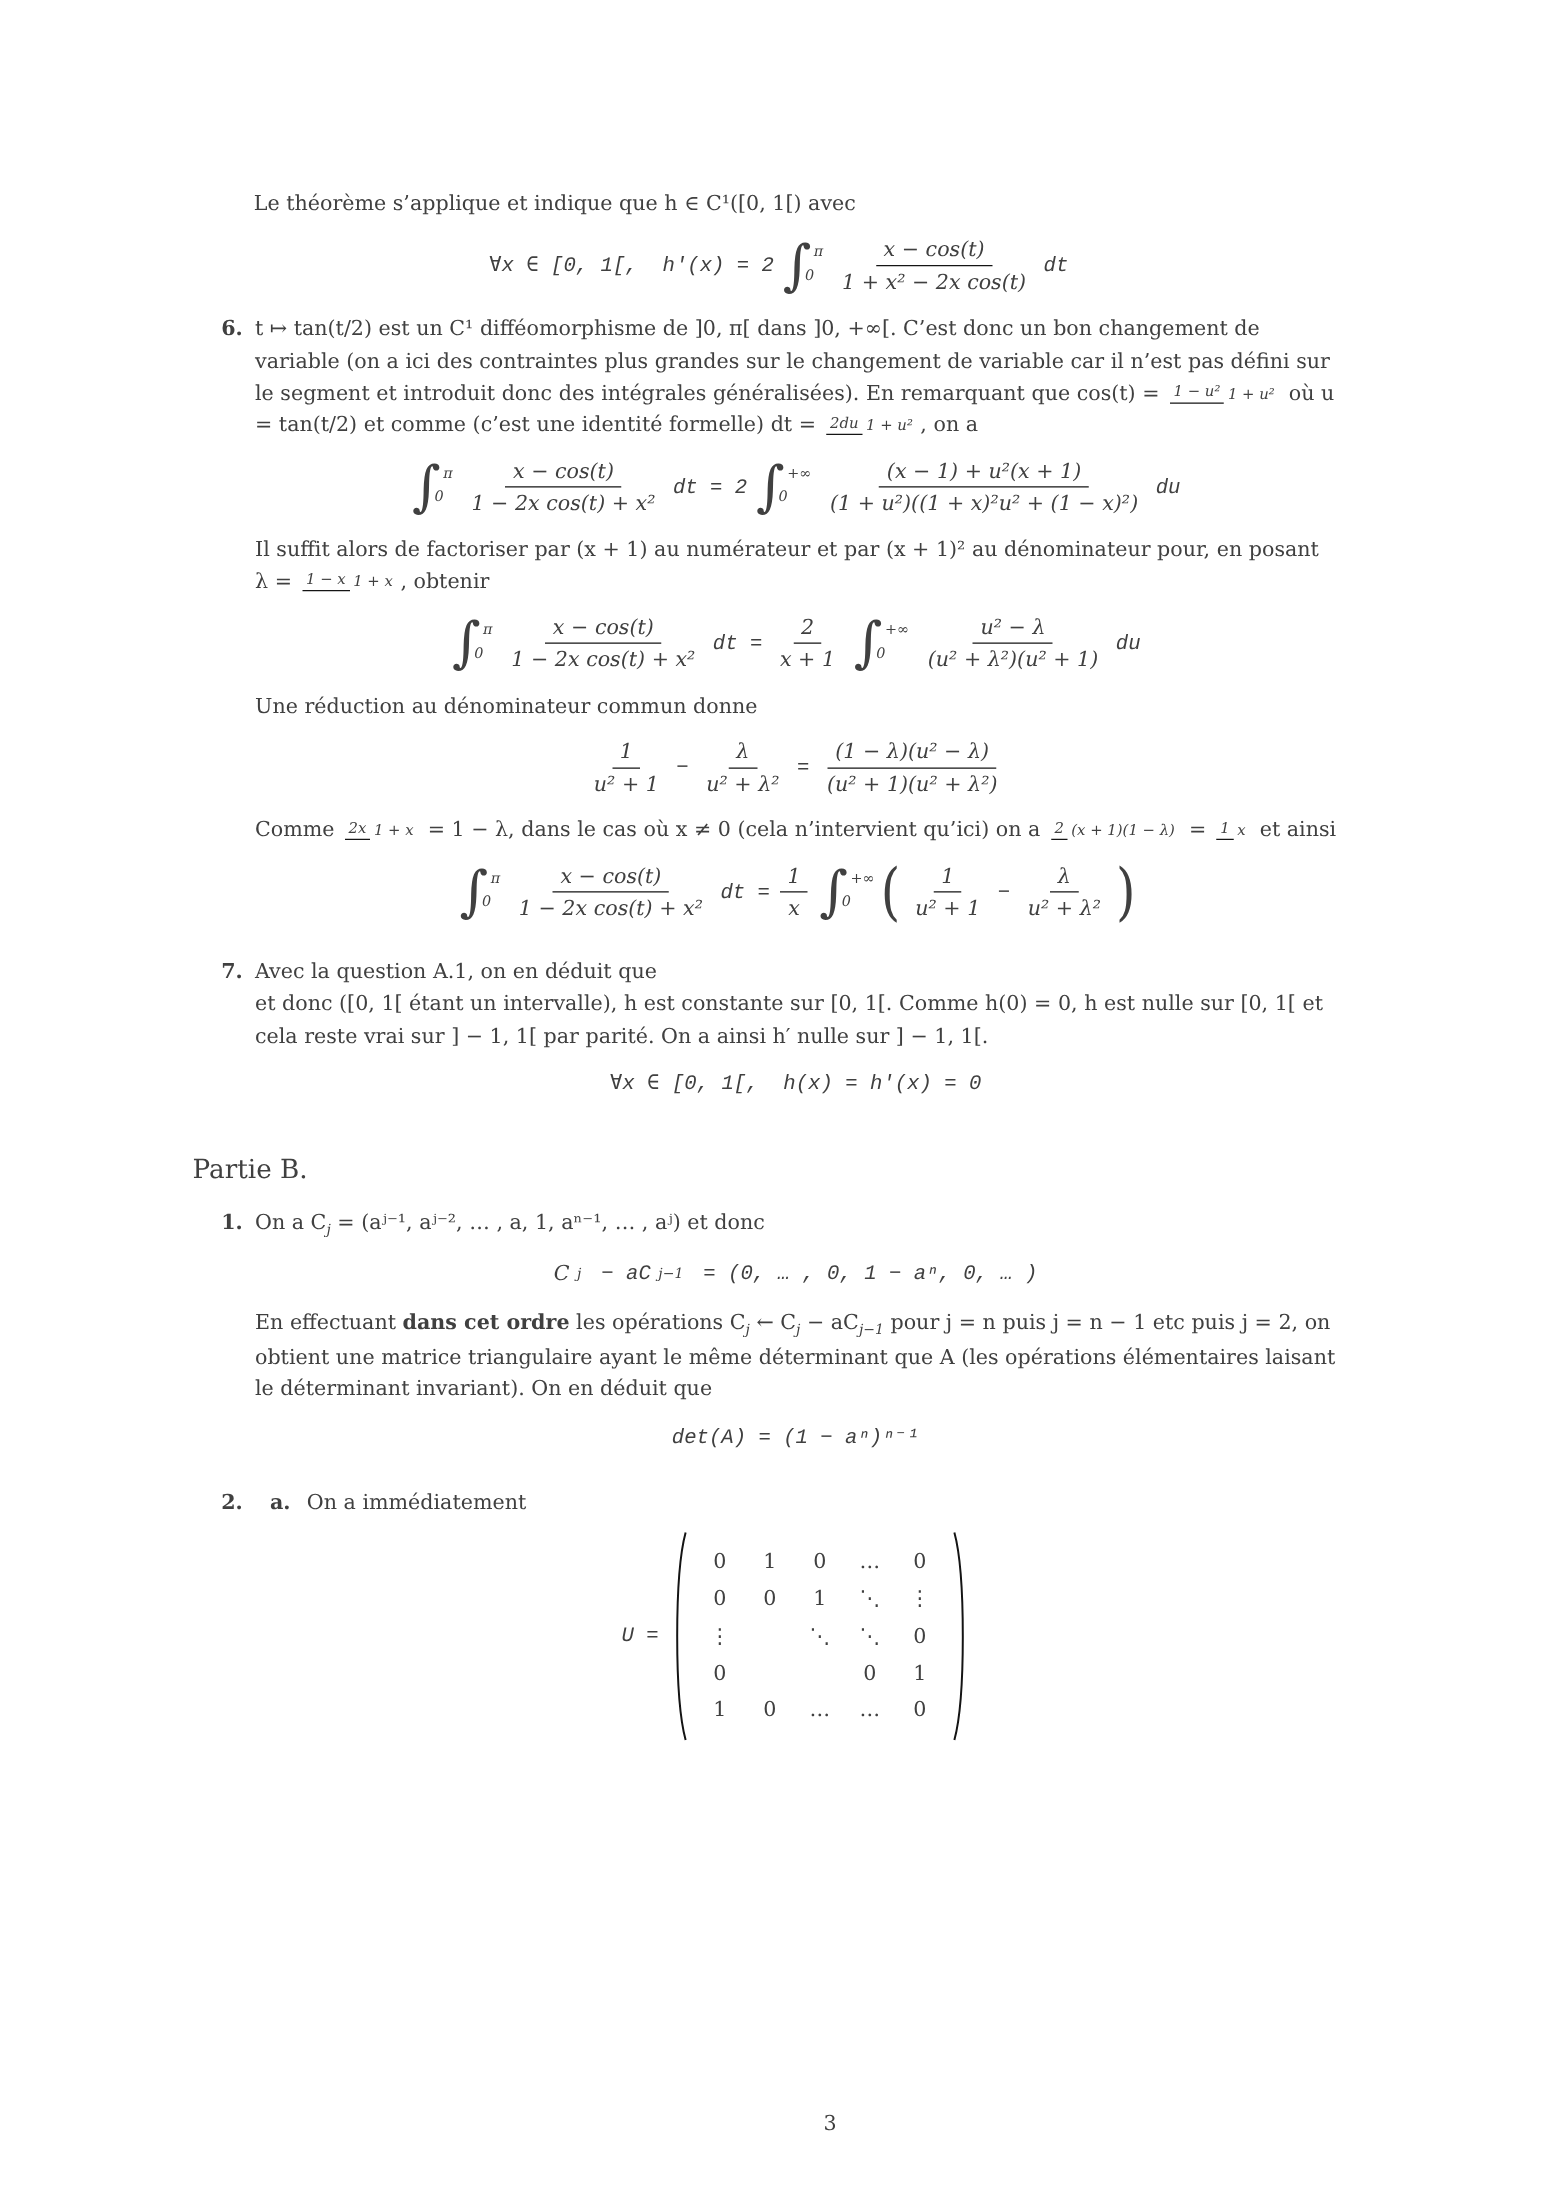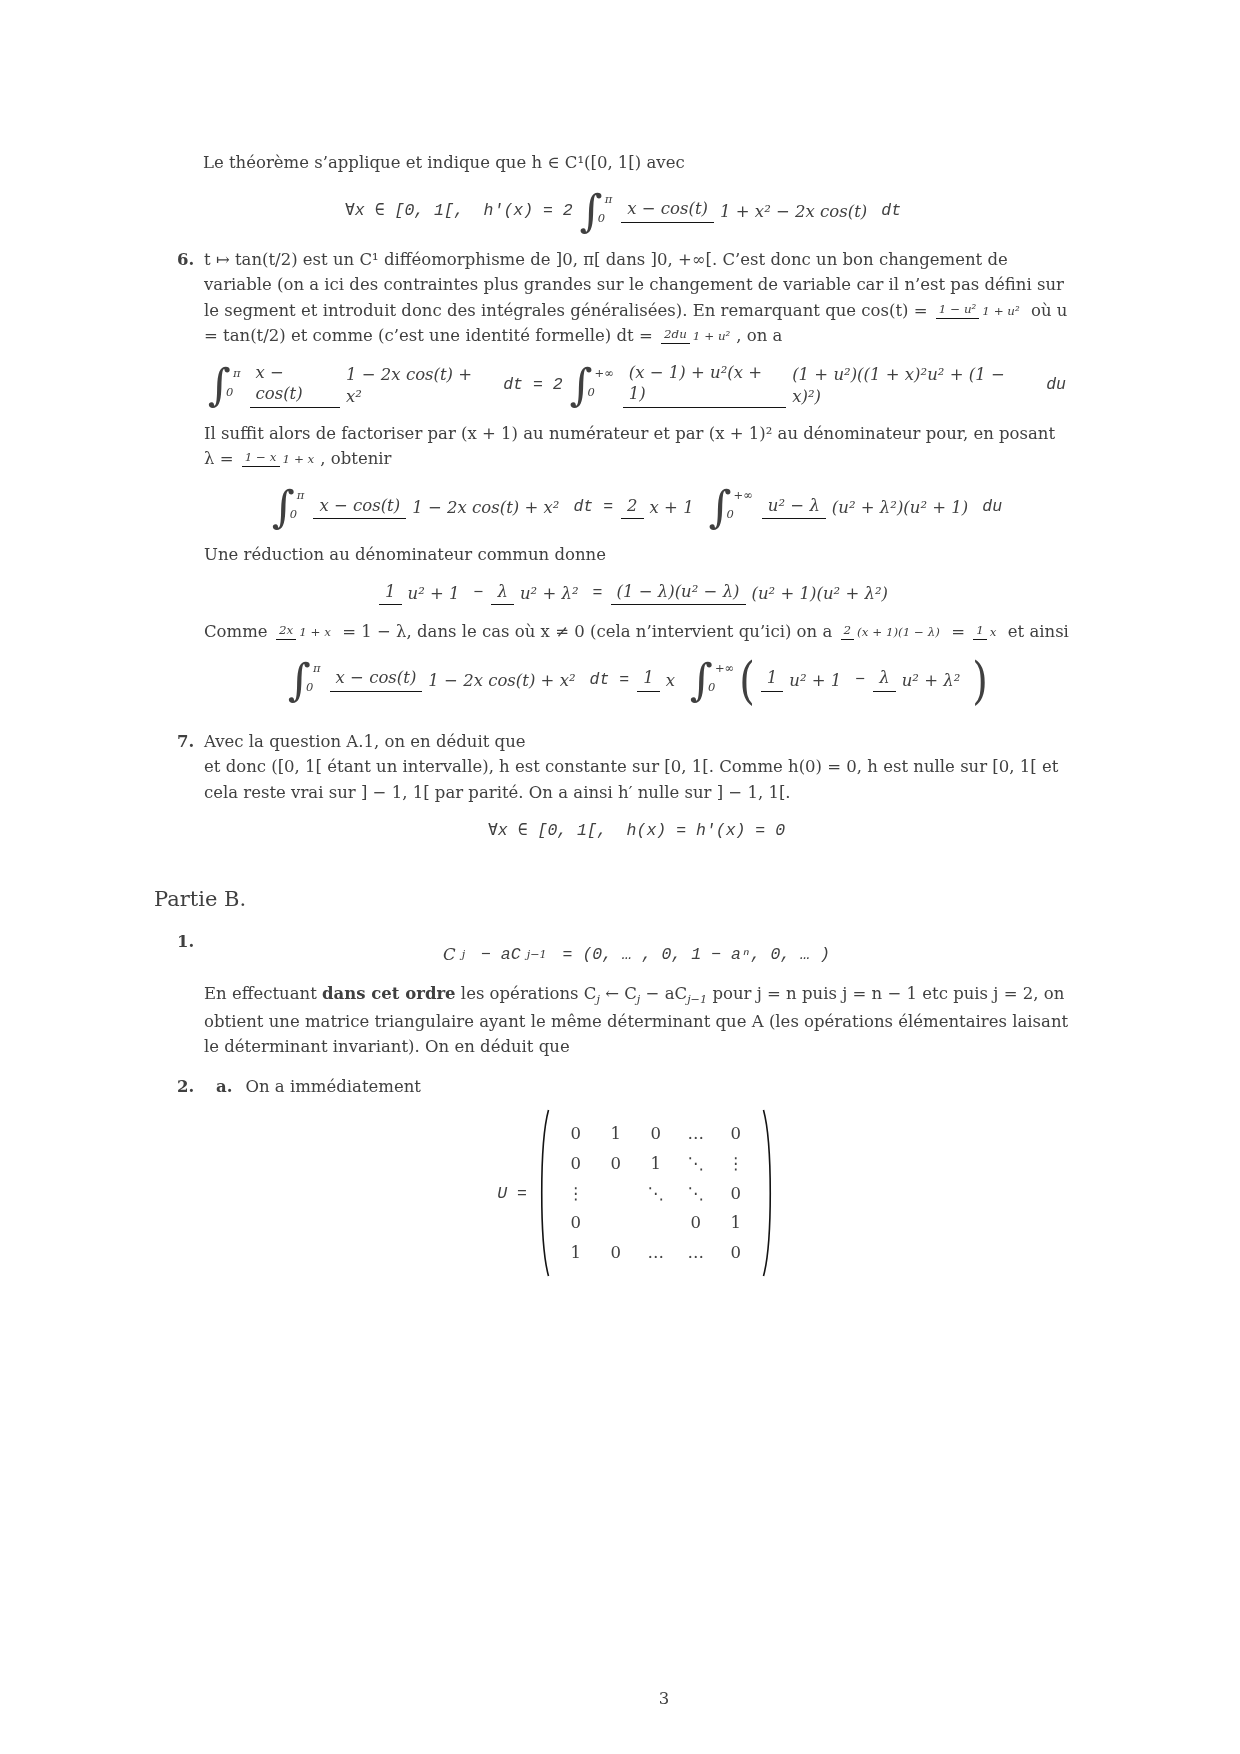--- a/index.html
+++ b/index.html
@@ -17,21 +17,21 @@
   .item { display: flex; align-items: flex-start; margin-top: 14px; }
   .item-no { font-weight: bold; flex: 0 0 27px; }
   .item-sub { font-weight: bold; margin: 0 13px 0 12px; }
   .item-body { flex: 1; min-width: 0; }
 
   .eq { display: flex; justify-content: center; align-items: center; margin: 13px 0; font-style: italic; }
   .eq > * { margin: 0 3px; }
   .mtext { white-space: pre; font-family: Liberation Mono, monospace; }
   .b { font-weight: bold; }
 
-  .dfrac { display: inline-flex; flex-direction: row; align-items: center; line-height: 1.3; margin: 0 5px; }
+  .dfrac { display: inline-flex; flex-direction: column; align-items: center; line-height: 1.3; margin: 0 5px; }
   .dfrac .num { padding: 0 6px 2px; border-bottom: 1px solid #141414; }
   .dfrac .den { padding: 2px 6px 0; }
 
   .ifrac { display: inline-flex; flex-direction: row; align-items: flex-end; vertical-align: middle;
            font-size: 0.72em; line-height: 1.25; margin: 0 3px; font-style: italic; position: relative; top: -1px; }
   .ifrac .num { padding: 0 3px 1px; border-bottom: 1px solid #141414; }
   .ifrac .den { padding: 1px 3px 0; }
 
   .int { display: inline-flex; margin: 0 4px; }
   .isym { font-size: 44px; line-height: 1; font-style: normal; }
@@ -232,28 +232,32 @@
             <span class="mtext">∀x ∈ [0, 1[,  h(x) = h′(x) = 0</span>
           </div>
       </div>
     </div>
 
     <h2 class="partie">Partie B.</h2>
 
     <div class="item">
       <span class="item-no">1.</span>
       <div class="item-body">
+        <p class="para"><span>On a C</span><span class="msub">j</span><span> = (aʲ⁻¹, aʲ⁻², … , a, 1, aⁿ⁻¹, … , aʲ) et donc</span></p>
         <div class="eq">
             <span>C</span>
             <span class="msub">j</span>
             <span class="mtext"> − aC</span>
             <span class="msub">j−1</span>
             <span class="mtext"> = (0, … , 0, 1 − aⁿ, 0, … )</span>
           </div>
         <p class="para"><span>En effectuant </span><span class="b">dans cet ordre</span><span> les opérations C</span><span class="msub">j</span><span> ← C</span><span class="msub">j</span><span> − aC</span><span class="msub">j−1</span><span> pour j = n puis j = n − 1 etc puis j = 2, on obtient une matrice triangulaire ayant le même déterminant que A (les opérations élémentaires laisant le déterminant invariant). On en déduit que</span></p>
+        <div class="eq">
+            <span class="mtext">det(A) = (1 − aⁿ)ⁿ⁻¹</span>
+          </div>
       </div>
     </div>
 
     <div class="item">
       <span class="item-no">2.</span>
       <div class="item-body">
         <p class="para"><span class="item-sub">a.</span><span>On a immédiatement</span></p>
 
         <div class="matrix-wrap">
           <span class="mtext">U =</span>

